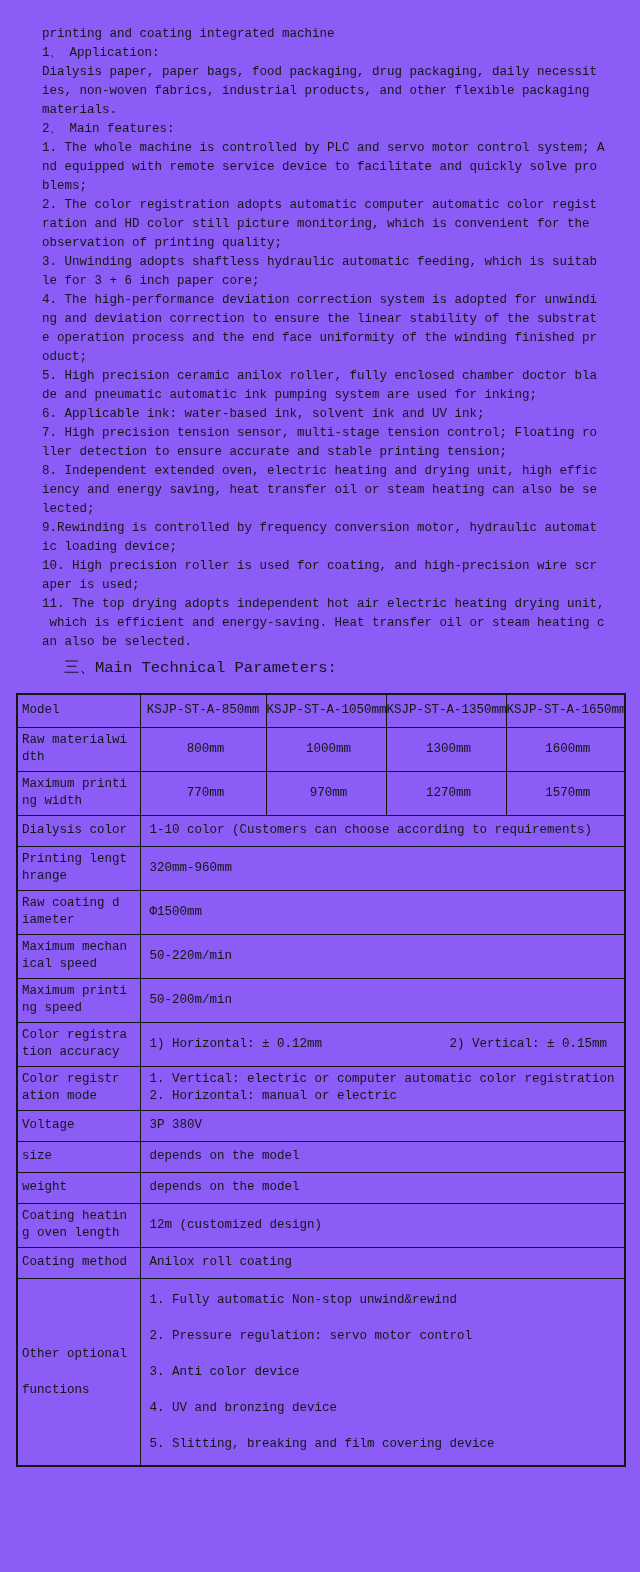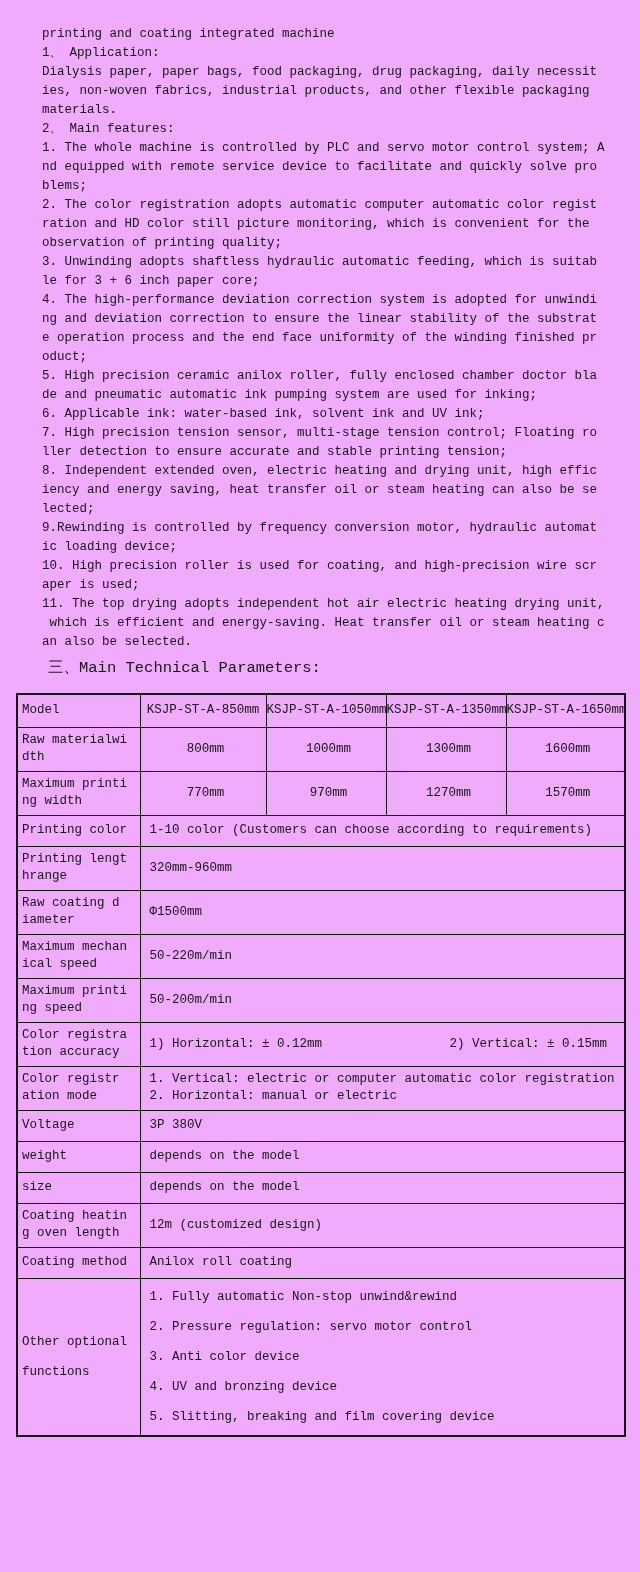--- a/index.html
+++ b/index.html
@@ -5,32 +5,32 @@
   html,body{margin:0;padding:0;}
   body{
     width:640px;height:1572px;
     background:#ffffff;
     font-family:"Liberation Mono","DejaVu Sans Mono",monospace;
     color:#161616;
   }
   .page{
     position:relative;
     width:640px;height:1572px;
-    background:#f0abfc;
+    background:#8b5cf6;
     overflow:hidden;
   }
   .intro{
     padding:25px 6px 0 42px;
     font-size:12.5px;
     line-height:19px;
     white-space:pre-wrap;
     word-break:break-word;
   }
   .heading{
-    margin:4px 0 0 48px;
+    margin:4px 0 0 64px;
     font-size:15.5px;
     line-height:24px;
     font-weight:normal;
     white-space:pre;
   }
   table.specs{
     border-collapse:collapse;
     table-layout:fixed;
     width:608px;
     margin:13px 0 0 16px;
@@ -53,21 +53,21 @@
     padding:6px 0;
     overflow:hidden;
     margin-left:34px;
   }
   td.num{padding:3px 4px 3px 9px;white-space:nowrap;text-align:center;}
   td.val{padding:3px 4px 3px 9px;white-space:pre-wrap;margin-left:37px;}
   tr.head{height:33px;}
   tr.h1{height:31px;}
   tr.h2{height:44px;}
   tr.tall{height:154px;}
-  tr.tall td{line-height:30px;}
+  tr.tall td{line-height:36px;}
 </style>
 </head>
 <body>
 
 <div class="page">
 
   <div class="intro">printing and coating integrated machine
 1、 Application:
 Dialysis paper, paper bags, food packaging, drug packaging, daily necessit
 ies, non-woven fabrics, industrial products, and other flexible packaging
@@ -132,21 +132,21 @@
       <tr class="h2">
         <td class="lbl">Maximum printi
 ng width</td>
         <td class="num">770mm</td>
         <td class="num">970mm</td>
         <td class="num">1270mm</td>
         <td class="num">1570mm</td>
       </tr>
 
       <tr class="h1">
-        <td class="lbl">Printing color</td>
+        <td class="lbl">Dialysis color</td>
         <td class="val" colspan="4">1-10 color (Customers can choose according to requirements)</td>
       </tr>
       <tr class="h2">
         <td class="lbl">Printing lengt
 hrange</td>
         <td class="val" colspan="4">320mm-960mm</td>
       </tr>
       <tr class="h2">
         <td class="lbl">Raw coating d
 iameter</td>
@@ -171,25 +171,25 @@
         <td class="lbl">Color registr
 ation mode</td>
         <td class="val" colspan="4">1. Vertical: electric or computer automatic color registration
 2. Horizontal: manual or electric</td>
       </tr>
       <tr class="h1">
         <td class="lbl">Voltage</td>
         <td class="val" colspan="4">3P 380V</td>
       </tr>
       <tr class="h1">
+        <td class="lbl">size</td>
+        <td class="val" colspan="4">depends on the model</td>
+      </tr>
+      <tr class="h1">
         <td class="lbl">weight</td>
-        <td class="val" colspan="4">depends on the model</td>
-      </tr>
-      <tr class="h1">
-        <td class="lbl">size</td>
         <td class="val" colspan="4">depends on the model</td>
       </tr>
       <tr class="h2">
         <td class="lbl">Coating heatin
 g oven length</td>
         <td class="val" colspan="4">12m (customized design)</td>
       </tr>
       <tr class="h1">
         <td class="lbl">Coating method</td>
         <td class="val" colspan="4">Anilox roll coating</td>

